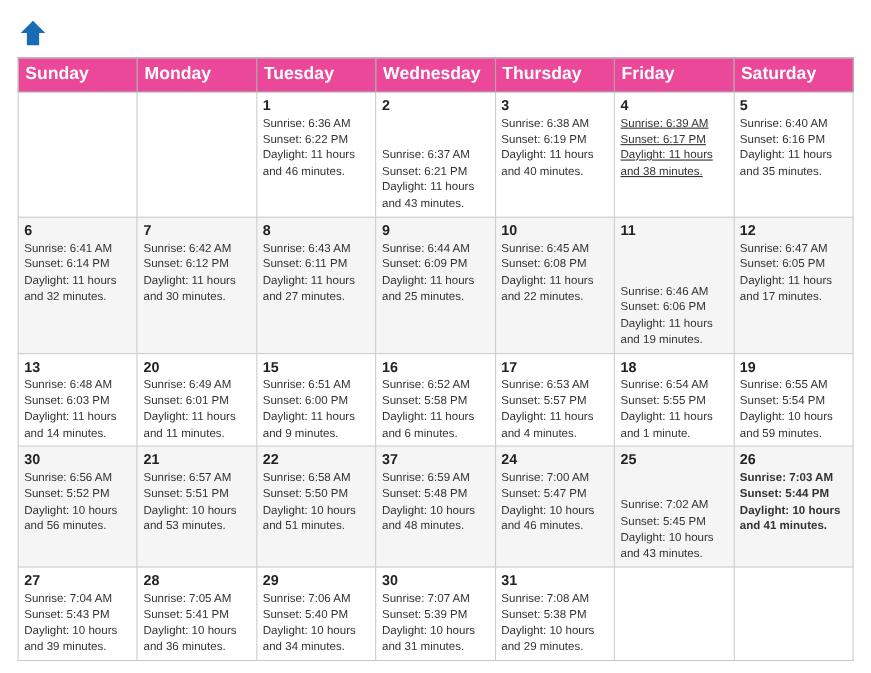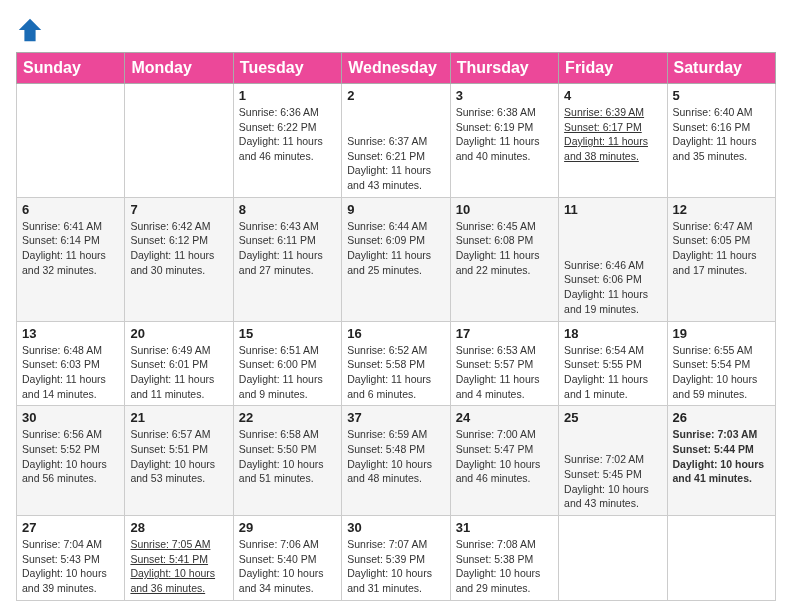--- a/index.html
+++ b/index.html
@@ -284,21 +284,21 @@
       </tr>
       <tr>
         <td>
           <span class="day-num">27</span>
           <div class="day-info" style="white-space: pre-line;">Sunrise: 7:04 AM
 Sunset: 5:43 PM
 Daylight: 10 hours and 39 minutes.</div>
         </td>
         <td>
           <span class="day-num">28</span>
-          <div class="day-info" style="white-space: pre-line; text-decoration: underline;">Sunrise: 7:05 AM
+          <div class="day-info" style="white-space: pre-line;">Sunrise: 7:05 AM
 Sunset: 5:41 PM
 Daylight: 10 hours and 36 minutes.</div>
         </td>
         <td>
           <span class="day-num">29</span>
           <div class="day-info" style="white-space: pre-line;">Sunrise: 7:06 AM
 Sunset: 5:40 PM
 Daylight: 10 hours and 34 minutes.</div>
         </td>
         <td>

